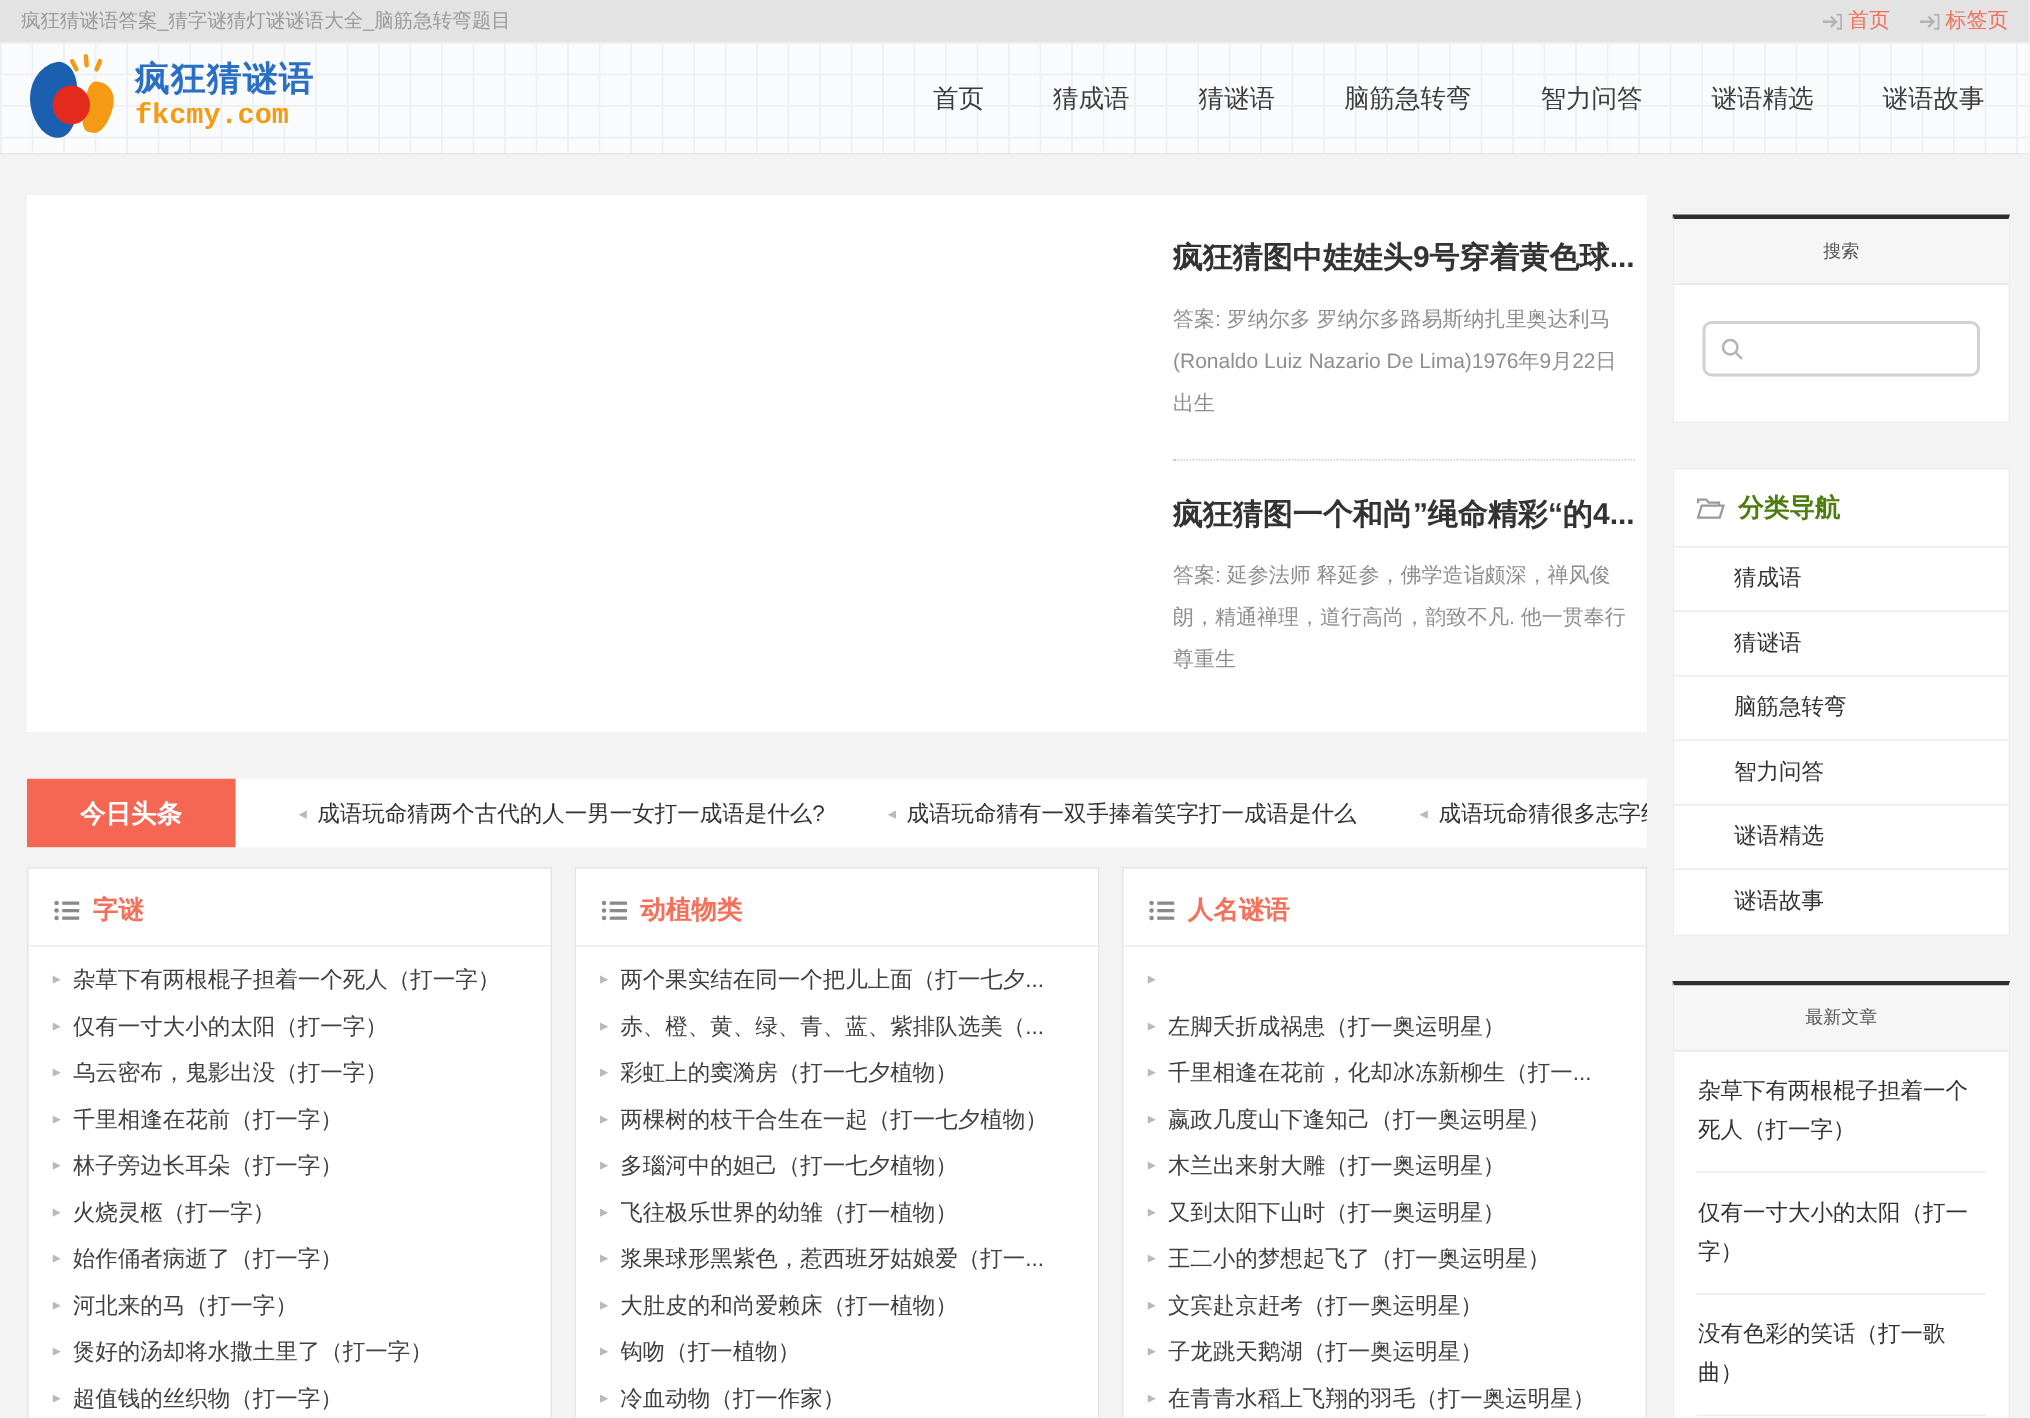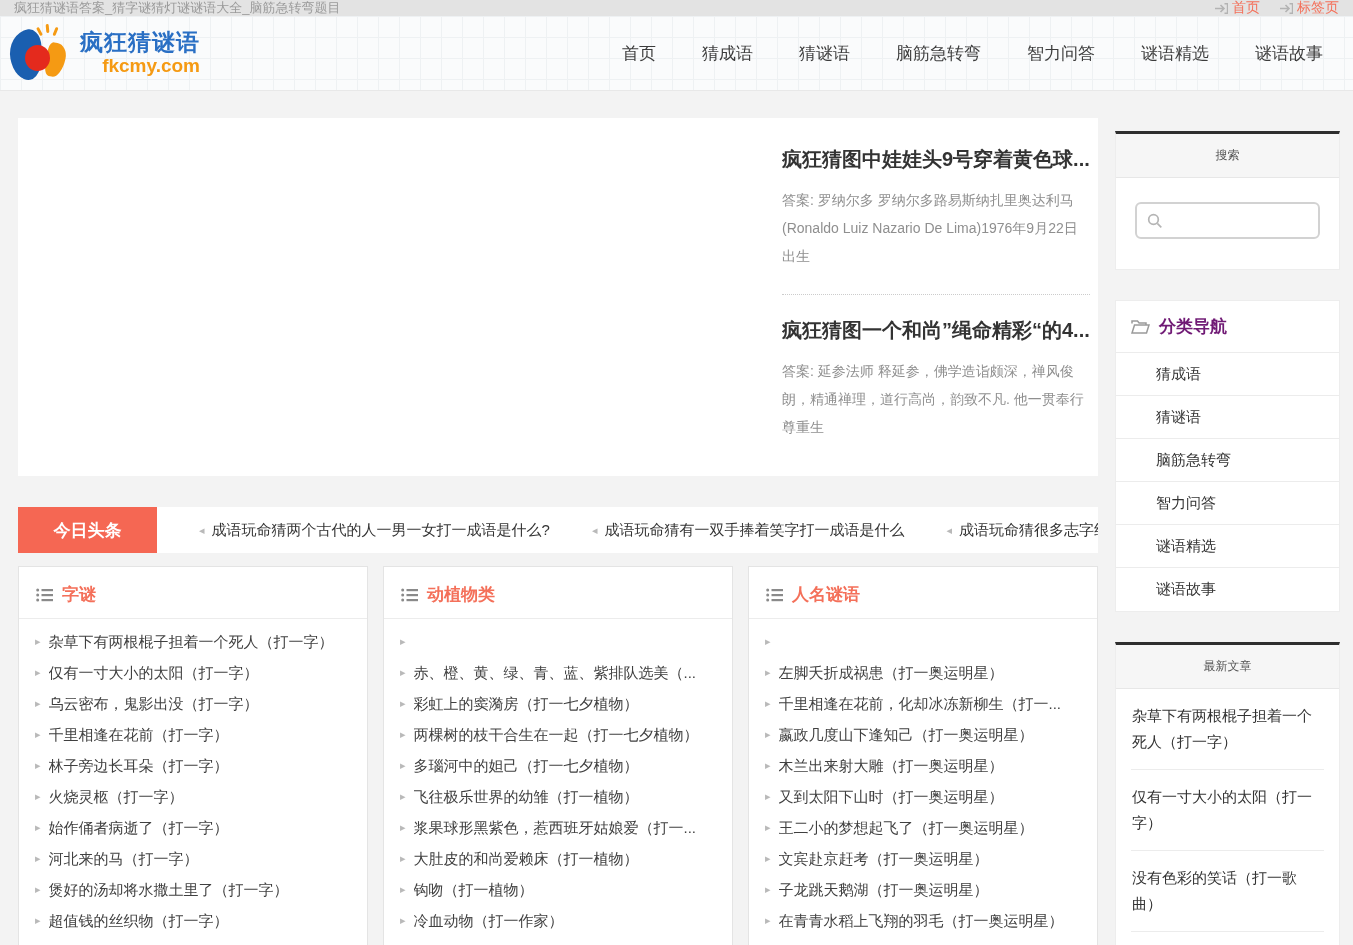--- a/index.html
+++ b/index.html
@@ -6,52 +6,52 @@
   html, body { margin:0; padding:0; }
   body {
     width:1353px; height:945px; overflow:hidden;
     font-family:"Liberation Sans","DejaVu Sans",sans-serif;
     background:#f3f3f3;
   }
   a, .clickable { cursor:pointer; text-decoration:none; color:inherit; }
 
   
   .topbar {
-    height:16px; background:#e3e3e3; display:flex; align-items:center;
+    height:28px; background:#e3e3e3; display:flex; align-items:center;
     padding:0 14px; font-size:13px; color:#9a9a9a;
   }
   .topbar-title { flex:1; white-space:nowrap; overflow:hidden; }
   .topbar-links { display:flex; gap:20px; }
   .topbar-link { color:#f4705a; display:flex; align-items:center; gap:4px; font-size:14px; }
 
   
   .header {
     height:75px;
     background-color:#fafbfc;
     background-image:
       linear-gradient(#eef1f3 1px, transparent 1px),
       linear-gradient(90deg,#eef1f3 1px, transparent 1px);
     background-size:21px 21px;
     border-bottom:1px solid #e8e8e8;
-    display:flex; align-items:center; padding:0 22px 0 8px;
+    display:flex; align-items:center; padding:0 22px 0 18px;font-family:Liberation Mono, monospace;
   }
   .logo { display:flex; align-items:center; gap:8px; }
   .logo-mark { position:relative; width:64px; height:64px; flex:none; }
   .blue-drop { position:absolute; left:2px; top:9px; width:33px; height:50px; background:#1a5fb0;
     border-radius:68% 32% 52% 48% / 52% 30% 70% 48%; transform:rotate(-10deg); }
   .red-dot { position:absolute; left:17px; top:24px; width:25px; height:26px; background:#e42a1d; border-radius:50%; }
   .orange-drop { position:absolute; left:38px; top:22px; width:19px; height:34px; background:#f59a13;
     border-radius:30% 70% 62% 38% / 28% 48% 72% 52%; transform:rotate(12deg); }
   .ray { position:absolute; width:3px; height:9px; background:#f59a13; border-radius:2px; }
   .ray1 { left:30px; top:6px; transform:rotate(-28deg); }
   .ray2 { left:38px; top:3px; transform:rotate(-5deg); }
   .ray3 { left:46px; top:6px; transform:rotate(22deg); }
   .logo-text { display:flex; flex-direction:column; line-height:1.15; }
   .logo-text-cn { color:#2a6fc4; font-size:23px; font-weight:bold; letter-spacing:1px; }
-  .logo-text-en { color:#f59a13; font-size:19px; font-weight:bold;text-align:right; }
+  .logo-text-en { color:#f59a13; font-size:19px; font-weight:bold; }
   .nav { margin-left:auto; display:flex; gap:46px; font-size:17px; color:#3c3c3c; padding-right:8px; }
   .nav-item { white-space:nowrap; }
 
   
   .main { display:flex; padding:27px 13px 0 18px; gap:17px; }
   .content { width:1080px; flex:none; }
   .sidebar { width:225px; flex:none; padding-top:13px; }
 
   
   .featured { background:#fff; height:358px; display:flex; }
@@ -85,21 +85,21 @@
   .side-box { background:#fff; margin-bottom:30px; border:1px solid #ededed; }
   .side-box.dark-top { border-top:3px solid #2e2e2e; }
   .side-head { height:44px; background:#f6f6f6; border-bottom:1px solid #e7e7e7;
     display:flex; align-items:center; justify-content:center; font-size:12px; color:#555; }
   .search-body { padding:24px 19px 30px; }
   .search-field { display:flex; align-items:center; gap:8px; border:2px solid #d2d2d2; border-radius:6px;
     height:37px; padding:0 10px; background:#fff; }
   .search-field input { border:none; outline:none; flex:1; font-size:14px; background:transparent; min-width:0; }
 
   .catnav-head { display:flex; align-items:center; gap:9px; padding:14px 15px; border-bottom:1px solid #ececec; }
-  .catnav-title { color:#701a75; font-size:17px; font-weight:bold; }
+  .catnav-title { color:#4d7c0f; font-size:17px; font-weight:bold; }
   .catnav ul, .latest ul { list-style:none; margin:0; padding:0; }
   .catnav li { line-height:42px; height:43px; border-bottom:1px solid #ececec; padding-left:40px;
     font-size:15px; color:#333; }
   .catnav li:last-child { border-bottom:none; }
 
   .latest li { margin:0 15px; padding:14px 1px; border-bottom:1px solid #ececec;
     font-size:15px; line-height:26px; color:#333; }
   .latest li:last-child { border-bottom:none; }
 
   .icon-svg { display:block; flex:none; }
@@ -257,20 +257,21 @@
               <rect x="5.5" y="1" width="11.5" height="2.2"></rect>
                 <rect x="5.5" y="6" width="11.5" height="2.2"></rect>
                 <rect x="5.5" y="11" width="11.5" height="2.2"></rect>
             </g>
           </svg>
           <span class="panel-title clickable">动植物类</span>
         </div>
         <ul>
           <li>
               <span class="caret">▸</span>
+              <span class="txt">两个果实结在同一个把儿上面（打一七夕...</span>
             </li>
           <li>
               <span class="caret">▸</span>
               <span class="txt">赤、橙、黄、绿、青、蓝、紫排队选美（...</span>
             </li>
           <li>
               <span class="caret">▸</span>
               <span class="txt">彩虹上的窦漪房（打一七夕植物）</span>
             </li>
           <li>

